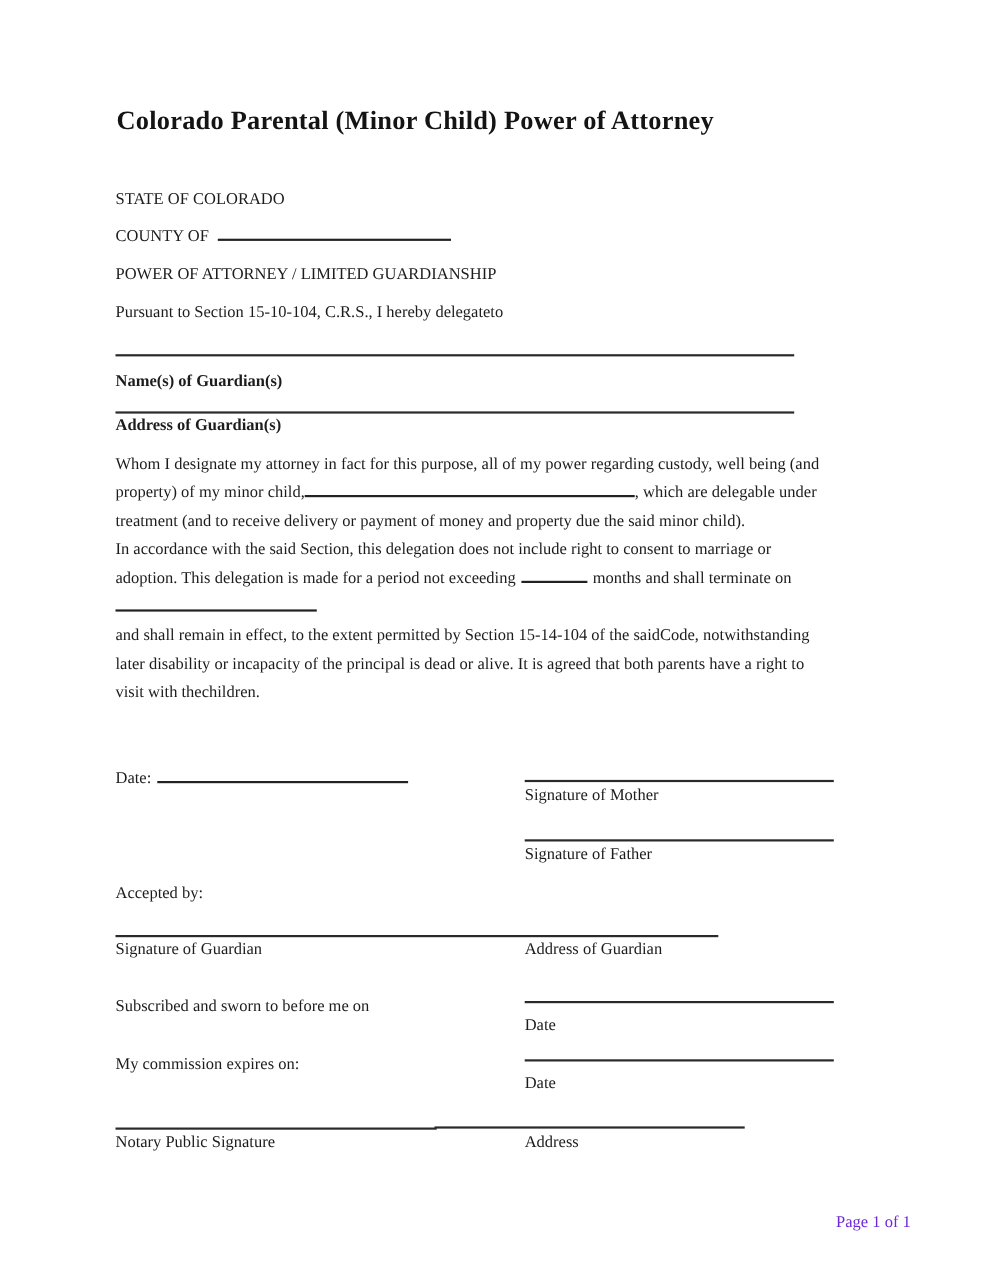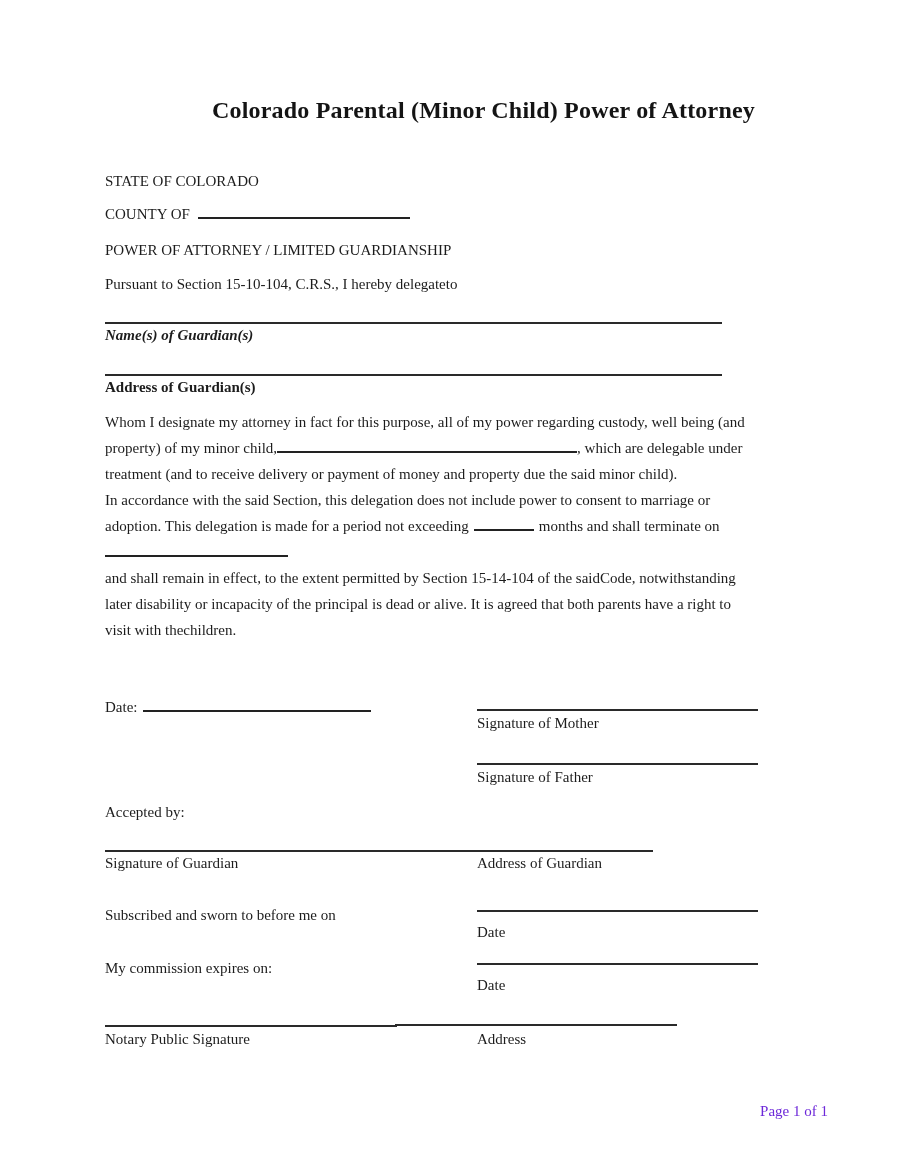--- a/index.html
+++ b/index.html
@@ -9,21 +9,21 @@
     width: 900px;
     height: 1165px;
     background: #ffffff;
     font-family: "Liberation Serif", "DejaVu Serif", serif;
     color: #1a1a1a;
     overflow: hidden;
   }
   .abs { position: absolute; }
   .title {
     left: 0; top: 97px; width: 755px;
-    text-align: right;
+    text-align: center;
     font-size: 24px;
     font-weight: bold;
     letter-spacing: 0.2px;
     color: #141414;
   }
   .bodytext { font-size: 15px; color: #1c1c1c; white-space: nowrap; }
   .boldlabel { font-weight: bold; }
   .rule {
     border-top: 2px solid #2a2a2a;
     height: 0;
@@ -50,32 +50,32 @@
 
   <div class="abs bodytext" style="left:105px; top:206px;">
     <span>COUNTY OF</span><span class="blank" style="width:212px; margin-left:8px;"></span>
   </div>
 
   <div class="abs bodytext" style="left:105px; top:242px;">POWER OF ATTORNEY / LIMITED GUARDIANSHIP</div>
 
   <div class="abs bodytext" style="left:105px; top:276px;">Pursuant to Section 15-10-104, C.R.S., I hereby delegateto</div>
 
   <div class="abs rule" style="left:105px; top:322px; width:617px;"></div>
-  <div class="abs bodytext boldlabel" style="left:105px; top:327px;font-style:italic;">Name(s) of Guardian(s)</div>
+  <div class="abs bodytext boldlabel" style="left:105px; top:339px;">Name(s) of Guardian(s)</div>
 
   <div class="abs rule" style="left:105px; top:374px; width:617px;"></div>
   <div class="abs bodytext boldlabel" style="left:105px; top:379px;">Address of Guardian(s)</div>
 
   <div class="abs para">
     <div class="pline">Whom I designate my attorney in fact for this purpose, all of my power regarding custody, well being (and</div>
     <div class="pline">
       <span>property) of my minor child,</span><span class="blank" style="width:300px;"></span><span>, which are delegable under</span>
     </div>
     <div class="pline">treatment (and to receive delivery or payment of money and property due the said minor child).</div>
-    <div class="pline">In accordance with the said Section, this delegation does not include power to consent to marriage or</div>
+    <div class="pline">In accordance with the said Section, this delegation does not include right to consent to marriage or</div>
     <div class="pline">
       <span>adoption. This delegation is made for a period not exceeding</span><span class="blank gap" style="width:60px;"></span><span>months and shall terminate on</span>
     </div>
     <div class="pline">
       <span class="blank" style="width:183px;"></span>
     </div>
     <div class="pline">and shall remain in effect, to the extent permitted by Section 15-14-104 of the saidCode, notwithstanding</div>
     <div class="pline">later disability or incapacity of the principal is dead or alive. It is agreed that both parents have a right to</div>
     <div class="pline">visit with thechildren.</div>
   </div>

